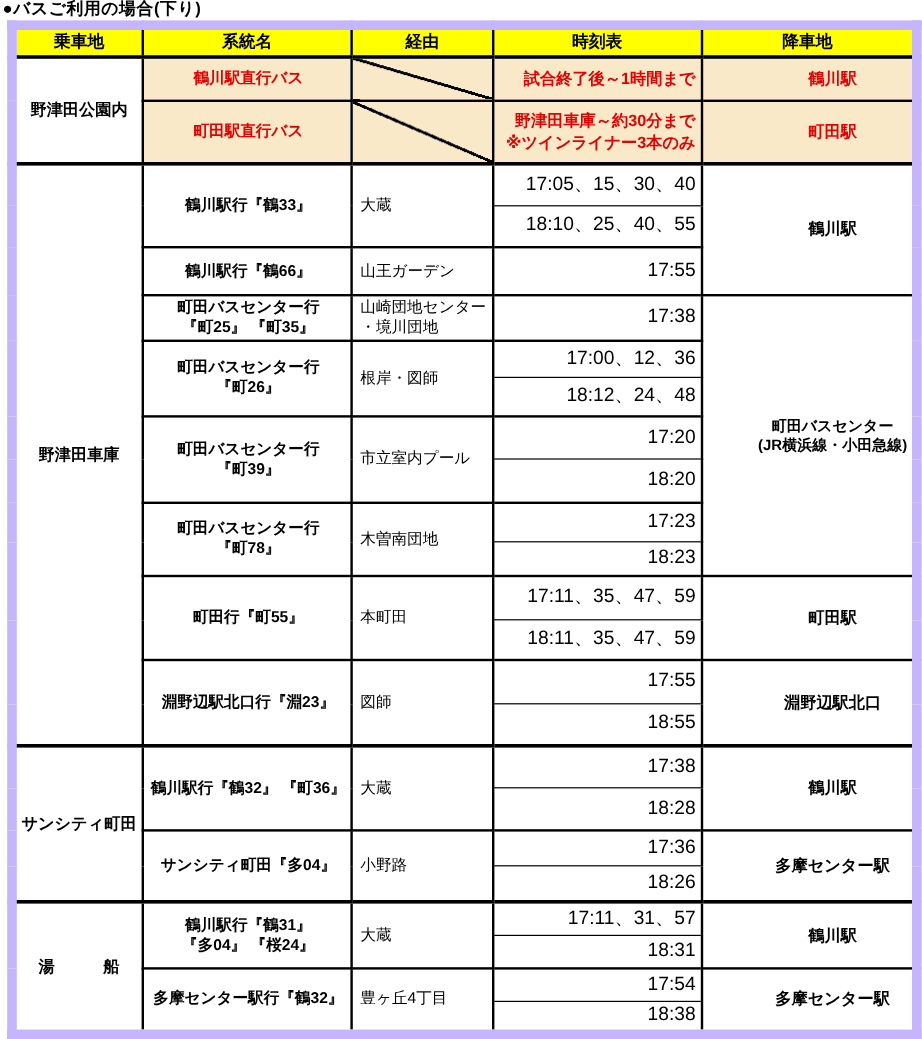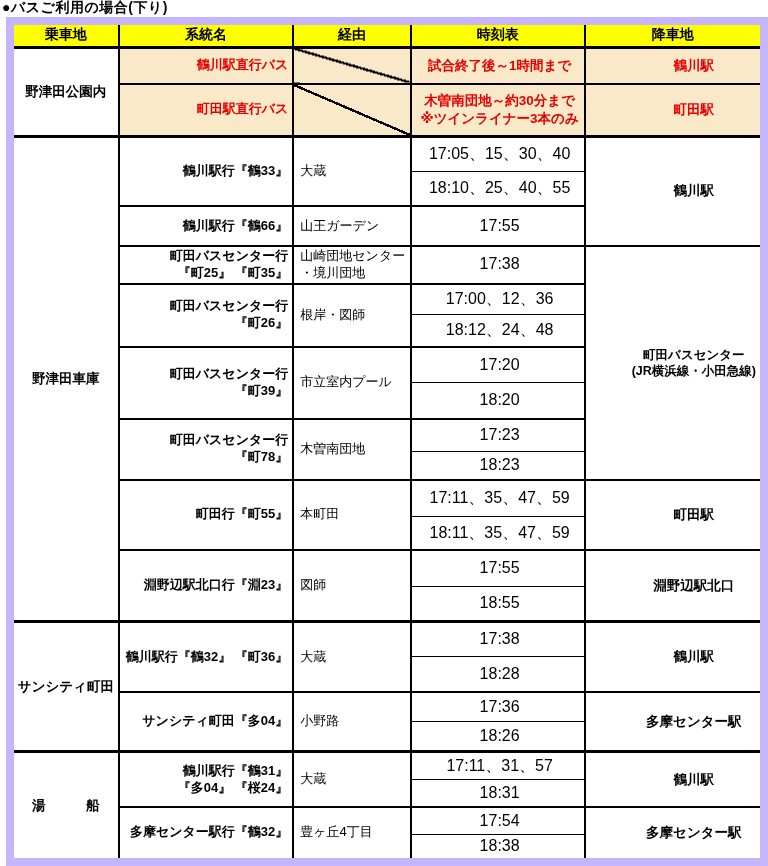--- a/index.html
+++ b/index.html
@@ -16,23 +16,23 @@
     position:absolute; left:6px; top:17px;
     border-collapse:collapse; table-layout:fixed;
     border:8px solid #c4b5fd;
   }
   td, th { border:2px solid #000; overflow:hidden; padding:1px 4px; vertical-align:middle; }
   th {
     background:#ffff00; font-size:14px; font-weight:bold; text-align:center;
     border-bottom-width:3px; white-space:pre;
   }
   td.board { text-align:center; font-weight:bold; font-size:13.5px; white-space:pre; padding:0 2px; }
-  td.route { text-align:right; font-weight:bold; font-size:13px; white-space:pre; line-height:1.3; padding-left:6px; }
+  td.route { text-align:center; font-weight:bold; font-size:13px; white-space:pre; line-height:1.3; padding-left:6px; }
   td.via   { text-align:left; font-weight:normal; font-size:13px; white-space:pre; line-height:1.3; padding-left:6px; }
-  td.time  { text-align:center; font-weight:normal; font-size:16px; white-space:pre; line-height:1.3; padding-left:8px; }
+  td.time  { text-align:right; font-weight:normal; font-size:16px; white-space:pre; line-height:1.3; padding-left:8px; }
   td.dest  { text-align:center; font-weight:bold; font-size:13.5px; white-space:pre; line-height:1.3;padding-left:46px; }
   td.dest.small { font-size:12.5px; }
   tr.sec-top td { border-top-width:3px; }
   td.has-sub { border-bottom-width:1px; }
   td.sub-t   { border-top-width:1px; }
   td.hl { background:#fae9c8; color:#e60000; }
   td.time.hl { font-size:13.5px; font-weight:bold; }
   td.diag {
     background-image:linear-gradient(to top right,
       transparent calc(50% - 1.2px), #000 calc(50% - 1.2px),
@@ -66,21 +66,21 @@
   <tr class="sec-top" style="height:37px">
     <td class="board" rowspan="2">野津田公園内</td>
     <td class="route hl">鶴川駅直行バス</td>
     <td class="via diag hl"></td>
     <td class="time hl">試合終了後～1時間まで</td>
     <td class="dest hl">鶴川駅</td>
   </tr>
   <tr style="height:52px">
     <td class="route hl">町田駅直行バス</td>
     <td class="via diag hl"></td>
-    <td class="time hl">木曽南団地～約30分まで
+    <td class="time hl">野津田車庫～約30分まで
 ※ツインライナー3本のみ</td>
     <td class="dest hl">町田駅</td>
   </tr>
 
   <tr class="sec-top" style="height:35px">
     <td class="board" rowspan="14">野津田車庫</td>
     <td class="route" rowspan="2">鶴川駅行『鶴33』</td>
     <td class="via" rowspan="2">大蔵</td>
     <td class="time has-sub">17:05、15、30、40</td>
     <td class="dest" rowspan="3">鶴川駅</td>

